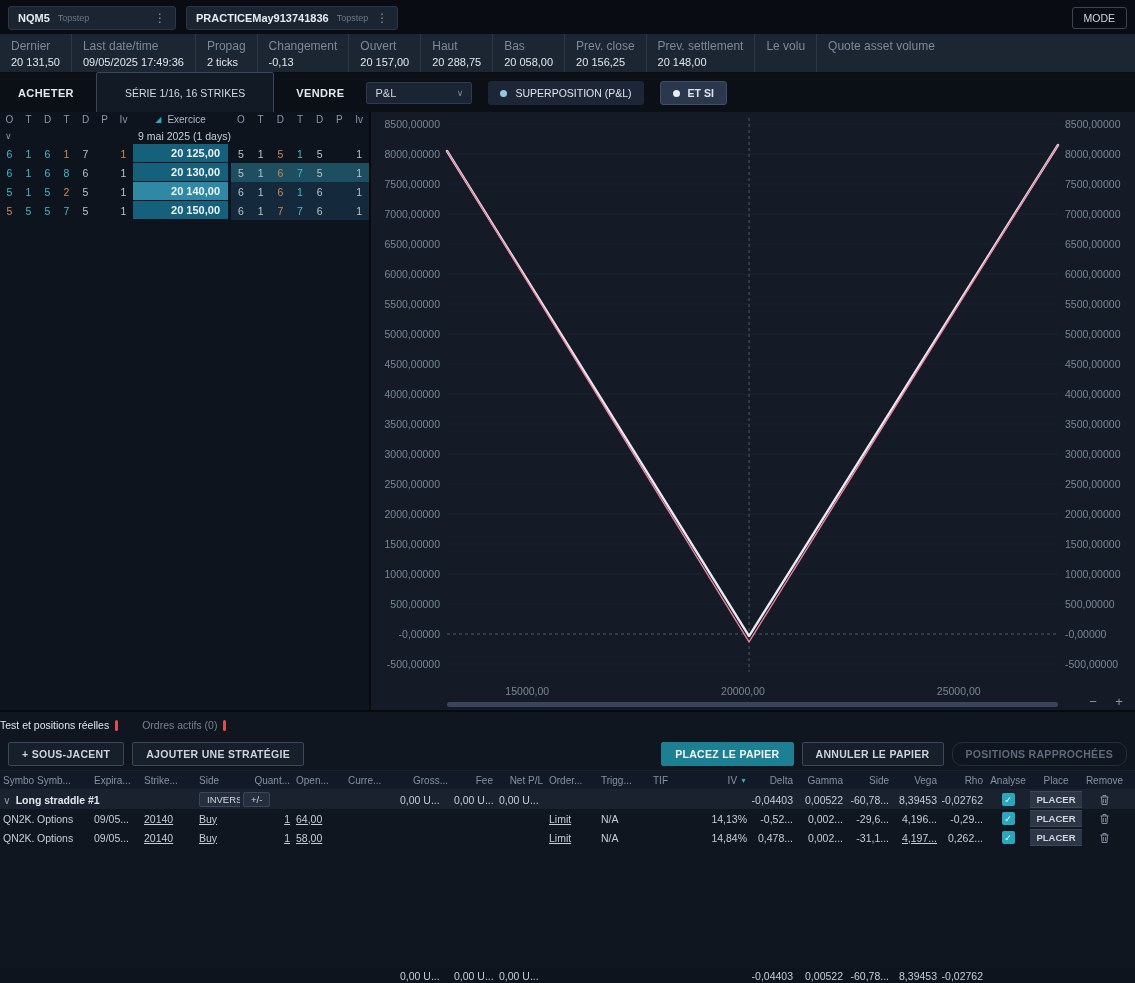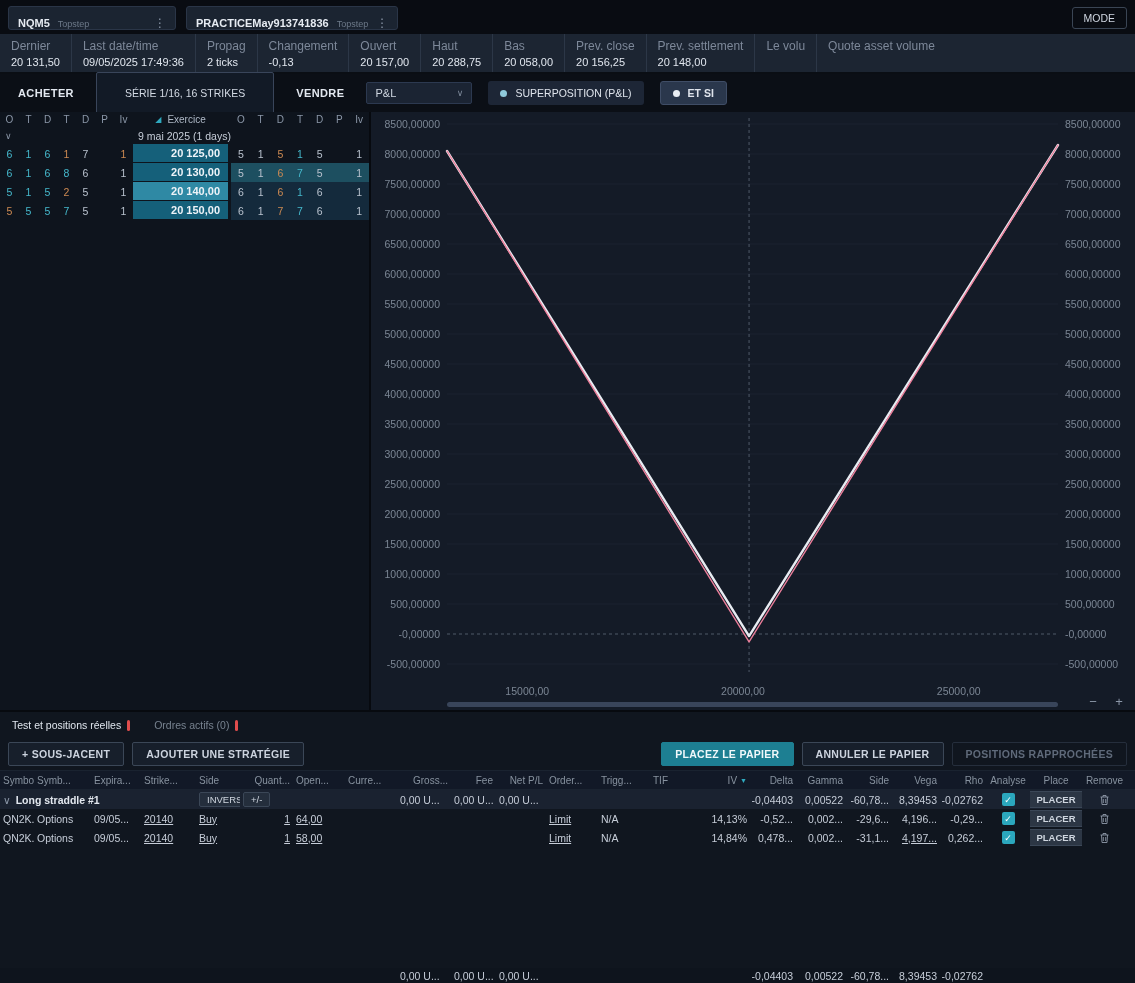--- a/index.html
+++ b/index.html
@@ -2,21 +2,21 @@
 <html><head>
 <meta charset="utf-8">
 <style>
   html,body{margin:0;padding:0;background:#07090d;}
   body{font-family:"Liberation Sans","DejaVu Sans",sans-serif;}
   button{font-family:inherit;cursor:pointer;}
   .app{position:relative;width:1135px;height:983px;background:#10161f;color:#cfd6e0;font-size:11px;overflow:hidden;}
 
   
   .topbar{position:absolute;left:0;top:0;width:100%;height:34px;background:#090c12;display:flex;align-items:center;gap:10px;padding:6px 8px 4px;box-sizing:border-box;}
-  .wtab{display:flex;align-items:flex-end;gap:8px;background:#1b2431;border:1px solid #2a3547;border-radius:3px;height:24px;padding:0 9px;min-width:168px;box-sizing:border-box;}
+  .wtab{display:flex;align-items:center;gap:8px;background:#1b2431;border:1px solid #2a3547;border-radius:3px;height:24px;padding:0 9px;min-width:168px;box-sizing:border-box;}
   .wtab-sym{font-weight:bold;color:#e6ebf2;font-size:11px;white-space:nowrap;}
   .wtab-tag{color:#6d7989;font-size:9px;}
   .kebab{margin-left:auto;color:#8b97a8;font-size:12px;line-height:1;}
   .mode-btn{margin-left:auto;background:transparent;border:1px solid #3a4554;border-radius:3px;color:#cfd6e0;font-size:10.5px;padding:4px 11px;}
 
   
   .quotebar{position:absolute;left:0;top:34px;width:100%;height:40px;background:#1c2532;display:flex;box-sizing:border-box;border-bottom:2px solid #0a0e14;overflow:hidden;}
   .q-field{padding:5px 11px 0;display:flex;flex-direction:column;gap:3px;}
   .q-field+.q-field{border-left:1px solid #2c3747;}
   .q-label{color:#7d8899;font-size:12px;white-space:nowrap;}
@@ -55,28 +55,28 @@
   .ch-right{display:flex;flex:1;margin-left:3px;}
   .ch-right .ch-c{flex:1;width:auto;}
   .bg-strong{background:#1d4f60;}
   .bg-soft{background:#142a3c;}
 
   .chartpanel{flex:1;background:#141b27;position:relative;}
   .chartpanel svg{display:block;}
 
   
   .bottom{position:absolute;left:0;top:710px;width:100%;height:273px;background:#10161f;border-top:2px solid #070a0f;box-sizing:border-box;}
-  .btabs{display:flex;align-items:center;height:26px;gap:24px;padding:0 12px;}
+  .btabs{display:flex;align-items:center;height:26px;gap:24px;padding:0 0;}
   .btab{display:flex;align-items:center;gap:6px;color:#77828f;font-size:10.5px;}
   .btab.active{color:#dfe5ed;}
   .reddot{width:3px;height:11px;border-radius:1.5px;background:#e14d4d;}
   .actions{display:flex;align-items:center;height:32px;gap:8px;padding:0 8px;}
   .act-btn{background:#171f2b;border:1px solid #3b4757;border-radius:2px;color:#ccd3de;font-size:10.5px;font-weight:bold;letter-spacing:.3px;padding:5px 13px;white-space:nowrap;}
   .act-btn.primary{background:#1d7f92;border-color:#1d7f92;color:#f0f8fa;}
-  .act-btn.disabled{background:transparent;border-color:#252e3c;color:#5f6a7a;}
+  .act-btn.disabled{background:transparent;border-color:#252e3c;color:#5f6a7a;border-radius:10px;}
   .spacer{flex:1;}
 
   .pt-row{display:grid;grid-template-columns:34px 57px 50px 55px 44px 53px 52px 52px 54px 45px 50px 52px 52px 50px 50px 46px 50px 46px 48px 46px 44px 52px 45px;align-items:center;}
   .pt-header{height:18px;color:#87929f;font-size:10px;background:#121927;border-bottom:1px solid #1a2330;border-top:1px solid #1a2330;}
   .pt-h{padding:0 3px;white-space:nowrap;overflow:hidden;display:flex;align-items:center;gap:3px;}
   .pt-h.al-r{justify-content:flex-end;}
   .pt-h.al-c{justify-content:center;}
   .funnel{color:#2fa9bf;font-size:7px;}
   .pt-r{height:19px;font-size:10.5px;color:#c6cdd8;}
   .pt-r.group{background:#1a2230;}

